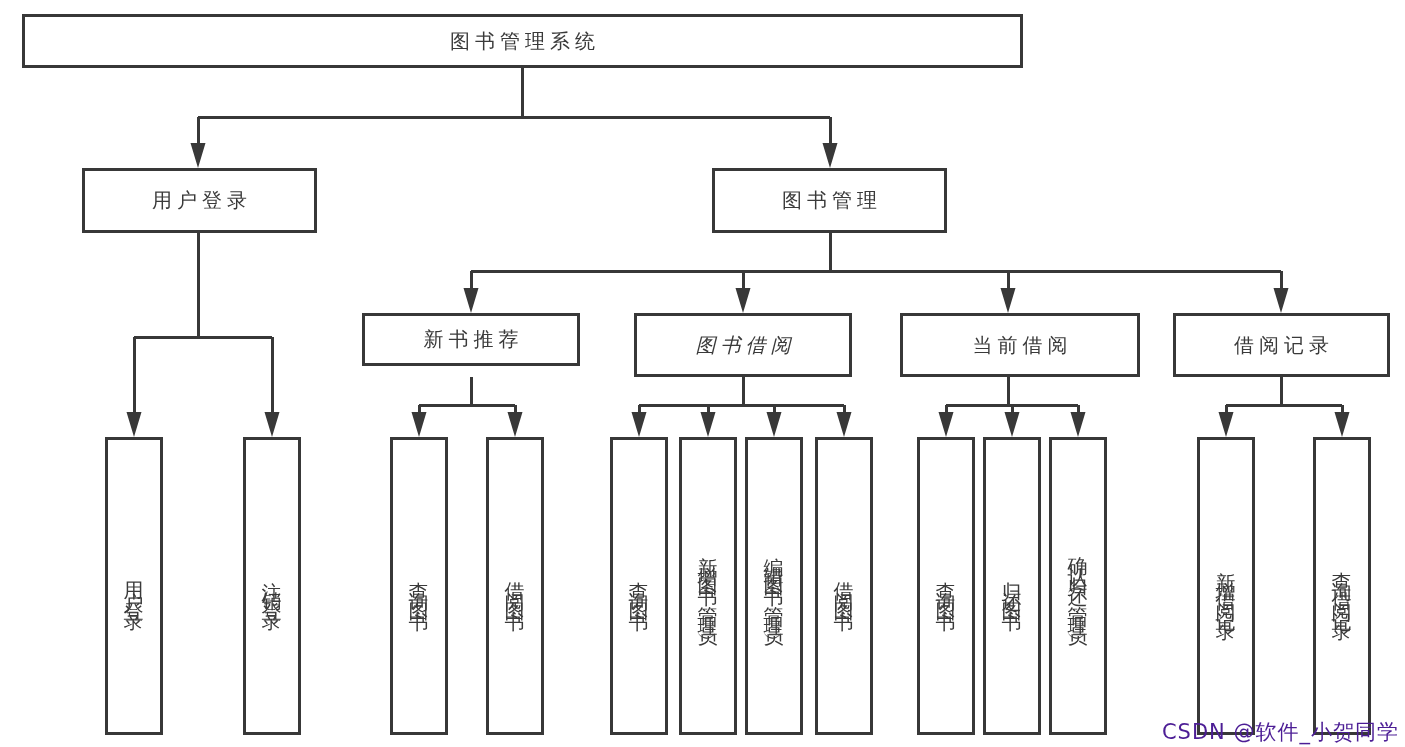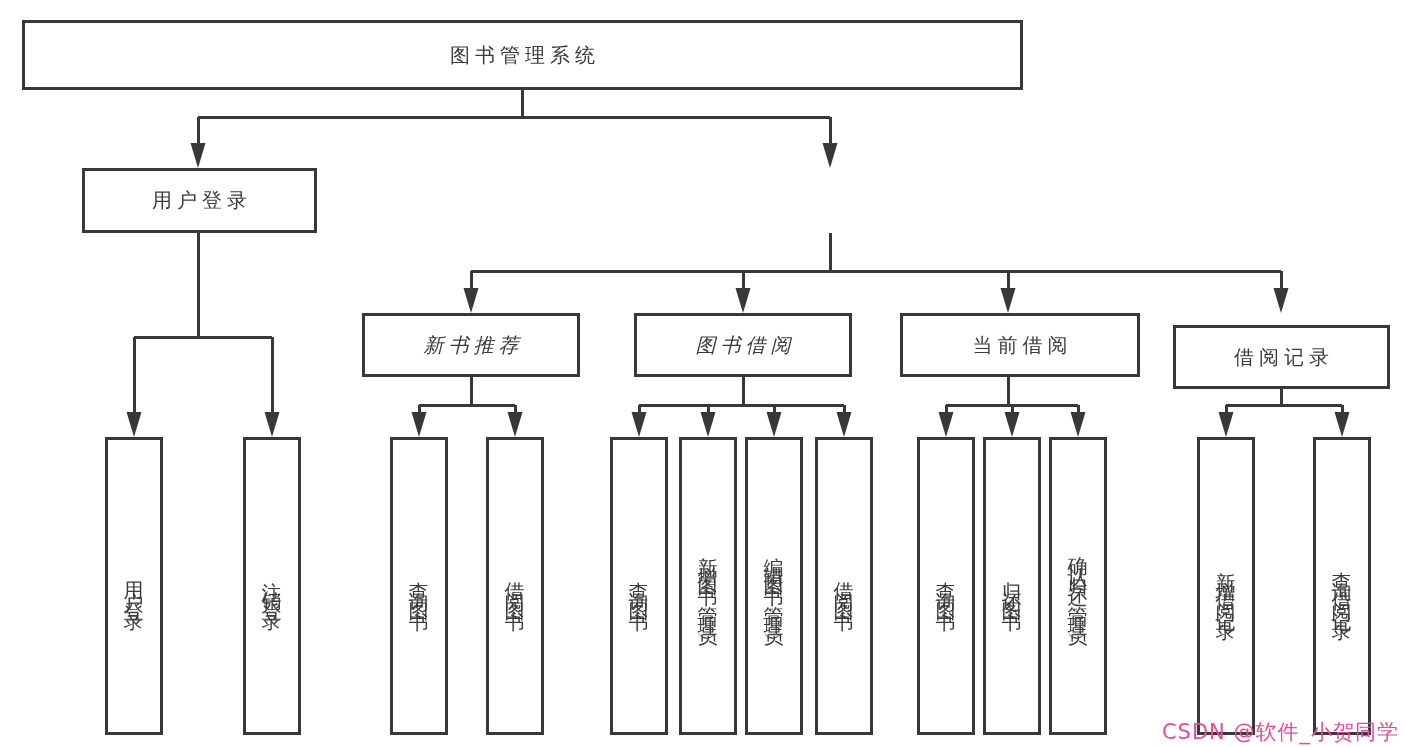--- a/index.html
+++ b/index.html
@@ -14,21 +14,21 @@
     position:absolute;box-sizing:border-box;border:3px solid #383838;background:#ffffff;
     display:flex;align-items:center;justify-content:center;
     font-size:20px;letter-spacing:5px;text-indent:5px;white-space:nowrap;
   }
   .box-v{
     position:absolute;box-sizing:border-box;border:3px solid #383838;background:#ffffff;
     writing-mode:vertical-rl;text-orientation:mixed;text-align:center;
     line-height:52px;font-size:20px;letter-spacing:10px;
   }
   .watermark{
-    position:absolute;right:6px;bottom:1px;font-size:21px;color:#ec4899;
+    position:absolute;right:6px;bottom:1px;font-size:21px;color:#4c1d95;
     letter-spacing:1px;white-space:nowrap;
   }
 </style>
 </head>
 <body>
 
 <div class="canvas">
 
   <svg class="connectors" viewBox="0 0 1405 747" xmlns="http://www.w3.org/2000/svg">
 
@@ -47,28 +47,29 @@
     <path class="ln" d="M743 377 V406 M639 405 H844 M639 405 V416 M708 405 V416 M774 405 V416 M844 405 V416"></path>
     <path class="ar" d="M631.5 412 H646.5 L639 437 Z M700.5 412 H715.5 L708 437 Z M766.5 412 H781.5 L774 437 Z M836.5 412 H851.5 L844 437 Z"></path>
 
     <path class="ln" d="M1008 377 V406 M946 405 H1078 M946 405 V416 M1012 405 V416 M1078 405 V416"></path>
     <path class="ar" d="M938.5 412 H953.5 L946 437 Z M1004.5 412 H1019.5 L1012 437 Z M1070.5 412 H1085.5 L1078 437 Z"></path>
 
     <path class="ln" d="M1281 377 V406 M1226 405 H1342 M1226 405 V416 M1342 405 V416"></path>
     <path class="ar" d="M1218.5 412 H1233.5 L1226 437 Z M1334.5 412 H1349.5 L1342 437 Z"></path>
   </svg>
 
-  <div class="box-h" style="left:22px;top:20px;width:1001px;height:70px;">图书管理系统</div>
+  <div class="box-h" style="left:22px;top:14px;width:1001px;height:54px;">图书管理系统</div>
 
   <div class="box-h" style="left:82px;top:168px;width:235px;height:65px;">用户登录</div>
+  <div class="box-h" style="left:712px;top:168px;width:235px;height:65px;">图书管理</div>
 
-  <div class="box-h" style="left:362px;top:313px;width:218px;height:64px;font-style:italic;">新书推荐</div>
+  <div class="box-h" style="left:362px;top:313px;width:218px;height:53px;">新书推荐</div>
   <div class="box-h" style="left:634px;top:313px;width:218px;height:64px;font-style:italic;">图书借阅</div>
   <div class="box-h" style="left:900px;top:313px;width:240px;height:64px;">当前借阅</div>
-  <div class="box-h" style="left:1173px;top:313px;width:217px;height:64px;margin-top:12px;">借阅记录</div>
+  <div class="box-h" style="left:1173px;top:313px;width:217px;height:64px;">借阅记录</div>
 
   <div class="box-v" style="left:105px;top:437px;width:58px;height:298px;">用户登录</div>
   <div class="box-v" style="left:243px;top:437px;width:58px;height:298px;">注销登录</div>
 
   <div class="box-v" style="left:390px;top:437px;width:58px;height:298px;">查询图书</div>
   <div class="box-v" style="left:486px;top:437px;width:58px;height:298px;">借阅图书</div>
 
   <div class="box-v" style="left:610px;top:437px;width:58px;height:298px;">查询图书</div>
   <div class="box-v" style="left:679px;top:437px;width:58px;height:298px;">新增图书（管理员）</div>
   <div class="box-v" style="left:745px;top:437px;width:58px;height:298px;">编辑图书（管理员）</div>

